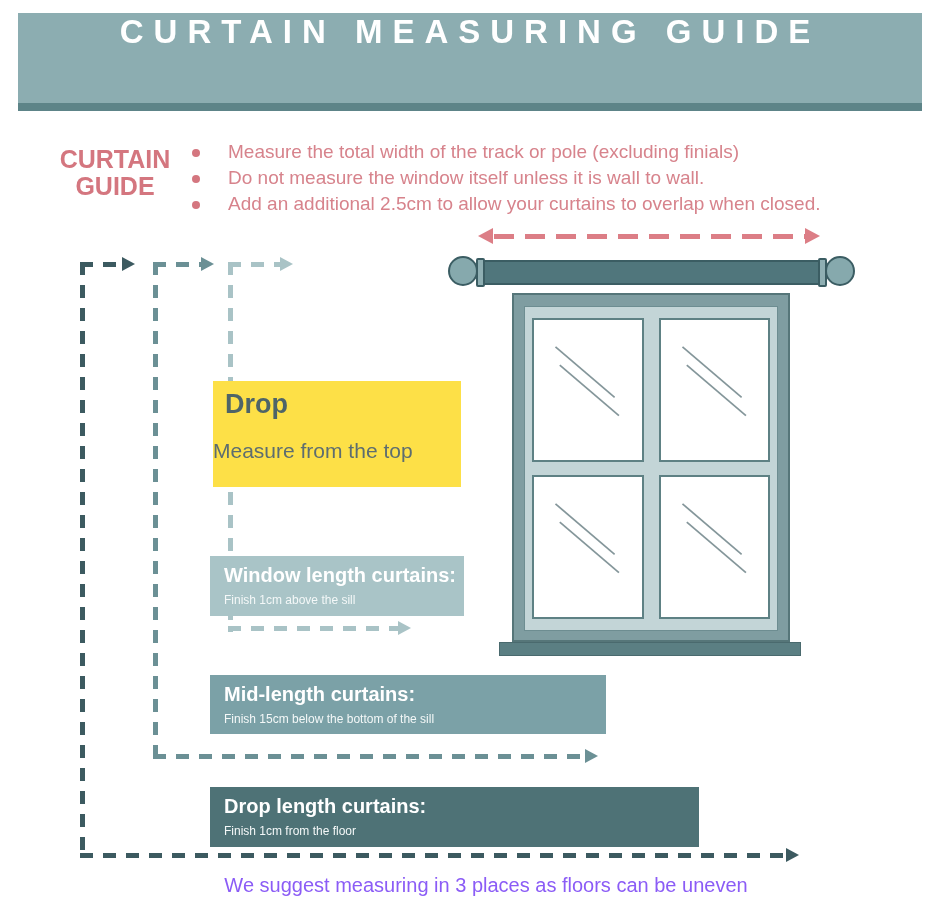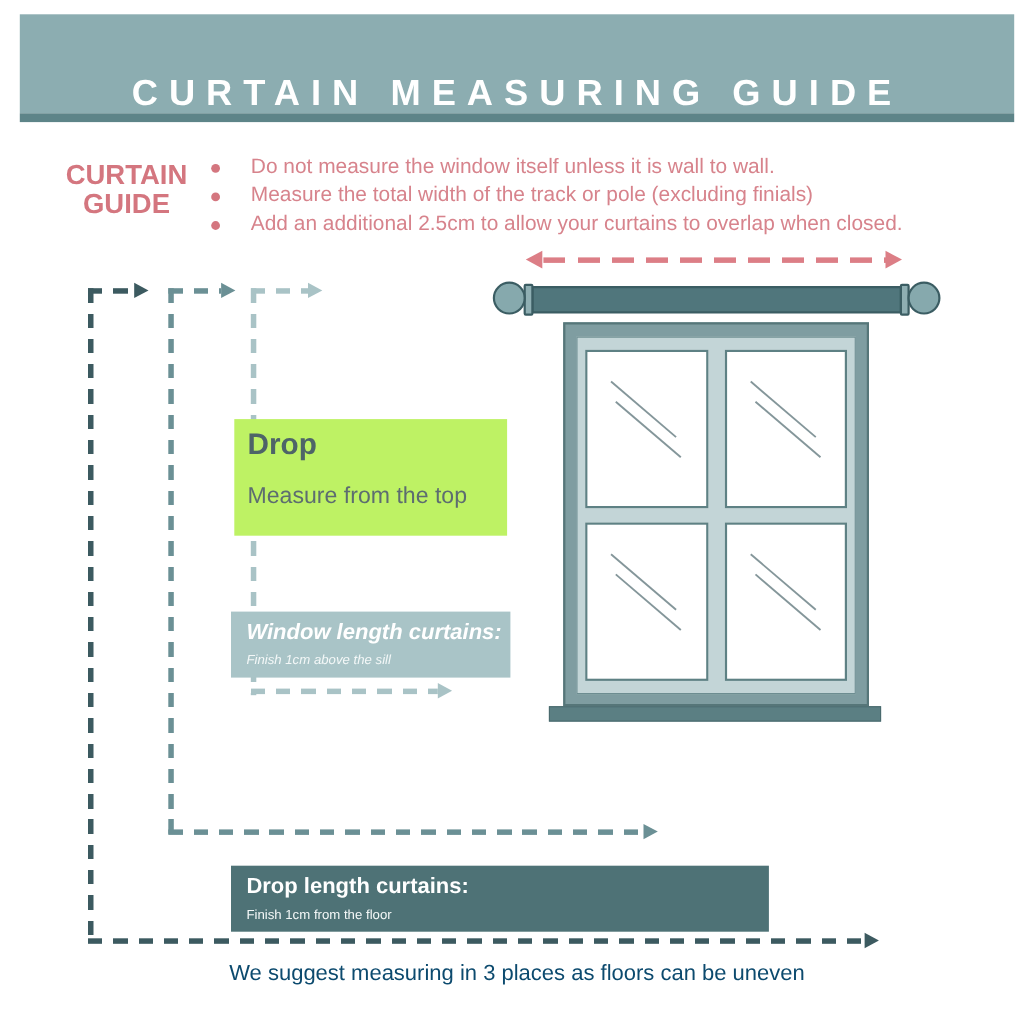--- a/index.html
+++ b/index.html
@@ -4,21 +4,21 @@
 <style>
   html,body{margin:0;padding:0;background:#ffffff;}
   #canvas{
     position:relative;width:940px;height:920px;background:#ffffff;
     font-family:"Liberation Sans", sans-serif;overflow:hidden;
   }
   .abs{position:absolute;}
 
   
   .header{left:18px;top:13px;width:904px;height:90px;background:#8cadb1;
-    display:flex;align-items:flex-end;justify-content:center;}
+    display:flex;align-items:flex-start;justify-content:center;}
   .header-title{color:#ffffff;font-weight:bold;font-size:33px;letter-spacing:10px;white-space:nowrap;}
   .header-strip{left:18px;top:103px;width:904px;height:8px;background:#5d8488;}
 
   
   .cw-title{left:50px;top:146px;width:130px;text-align:center;color:#d4767f;
     font-weight:bold;font-size:25px;line-height:27px;}
   .bullets{left:192px;top:141px;width:730px;}
   .bullet-row{display:flex;align-items:flex-start;margin-bottom:4px;}
   .bullet-dot{width:8px;height:8px;border-radius:50%;background:#d4767f;margin:8px 28px 0 0;flex:none;}
   .bullet-text{color:#d7838c;font-size:19px;line-height:22px;}
@@ -65,57 +65,57 @@
   .win-inner{left:524px;top:306px;width:254px;height:325px;background:#c3d5d7;
     border:1px solid #6d8d91;box-sizing:border-box;}
   .panes{left:532px;top:318px;width:238px;height:295px;display:grid;
     grid-template-columns:1fr 1fr;grid-template-rows:1fr 1fr;column-gap:15px;row-gap:13px;}
   .pane{background:#ffffff;border:2px solid #5e8184;box-sizing:border-box;}
   .pane svg{width:100%;height:100%;display:block;}
   .sill{left:499px;top:642px;width:302px;height:14px;background:#5b7f83;
     border:1px solid #4a6a6e;box-sizing:border-box;}
 
   
-  .drop-block{left:213px;top:381px;width:248px;height:106px;background:#bef264;}
+  .drop-block{left:213px;top:381px;width:248px;height:106px;background:#fde047;}
   .drop-heading{color:#4e6468;font-weight:bold;font-size:27px;margin:8px 0 18px 12px;}
-  .drop-desc{color:#5d6d70;font-size:21px;line-height:26px;margin-left:12px;}
+  .drop-desc{color:#5d6d70;font-size:21px;line-height:26px;margin-left:0;}
 
   
   .len-box{box-sizing:border-box;padding:6px 0 0 14px;color:#ffffff;}
   .len-title{font-weight:bold;font-size:20px;line-height:26px;}
   .len-sub{font-size:12px;line-height:25px;color:#f4f8f8;}
-  .box-window{left:210px;top:556px;width:254px;height:60px;background:#a9c4c7;font-style:italic;}
+  .box-window{left:210px;top:556px;width:254px;height:60px;background:#a9c4c7;}
   .box-mid{left:210px;top:675px;width:396px;height:59px;background:#7ba1a7;}
   .box-floor{left:210px;top:787px;width:489px;height:60px;background:#4e7276;}
 
-  .footer-note{left:120px;top:874px;width:700px;text-align:center;
-    color:#0c4a6e;font-size:20px;}
+  .footer-note{left:136px;top:874px;width:700px;text-align:center;
+    color:#8b5cf6;font-size:20px;}
 </style>
 </head>
 <body>
 
 <div id="canvas">
 
   <div class="abs header">
     <span class="header-title">CURTAIN MEASURING GUIDE</span>
   </div>
   <div class="abs header-strip"></div>
 
   <div class="abs cw-title">
     <div>CURTAIN</div>
     <div>GUIDE</div>
   </div>
   <div class="abs bullets">
     <div class="bullet-row">
       <span class="bullet-dot"></span>
-      <span class="bullet-text">Do not measure the window itself unless it is wall to wall.</span>
+      <span class="bullet-text">Measure the total width of the track or pole (excluding finials)</span>
     </div>
     <div class="bullet-row">
       <span class="bullet-dot"></span>
-      <span class="bullet-text">Measure the total width of the track or pole (excluding finials)</span>
+      <span class="bullet-text">Do not measure the window itself unless it is wall to wall.</span>
     </div>
     <div class="bullet-row">
       <span class="bullet-dot"></span>
       <span class="bullet-text">Add an additional 2.5cm to allow your curtains to overlap when closed.</span>
     </div>
   </div>
 
   <div class="abs tri tri-left"></div>
   <div class="abs pink-line"></div>
   <div class="abs tri tri-right"></div>
@@ -174,20 +174,24 @@
     </div>
   </div>
 
   <div class="abs len-box box-window">
     <div class="len-title">Window length curtains:</div>
     <div class="len-sub">Finish 1cm above the sill</div>
   </div>
   <div class="abs hline h-light" style="left:228px;top:626px;width:170px;"></div>
   <div class="abs head head-light" style="left:398px;top:621px;"></div>
 
+  <div class="abs len-box box-mid">
+    <div class="len-title">Mid-length curtains:</div>
+    <div class="len-sub">Finish 15cm below the bottom of the sill</div>
+  </div>
   <div class="abs hline h-med" style="left:153px;top:754px;width:432px;"></div>
   <div class="abs head head-med" style="left:585px;top:749px;"></div>
 
   <div class="abs len-box box-floor">
     <div class="len-title">Drop length curtains:</div>
     <div class="len-sub">Finish 1cm from the floor</div>
   </div>
   <div class="abs hline h-dark" style="left:80px;top:853px;width:706px;"></div>
   <div class="abs head head-dark" style="left:786px;top:848px;"></div>
 

